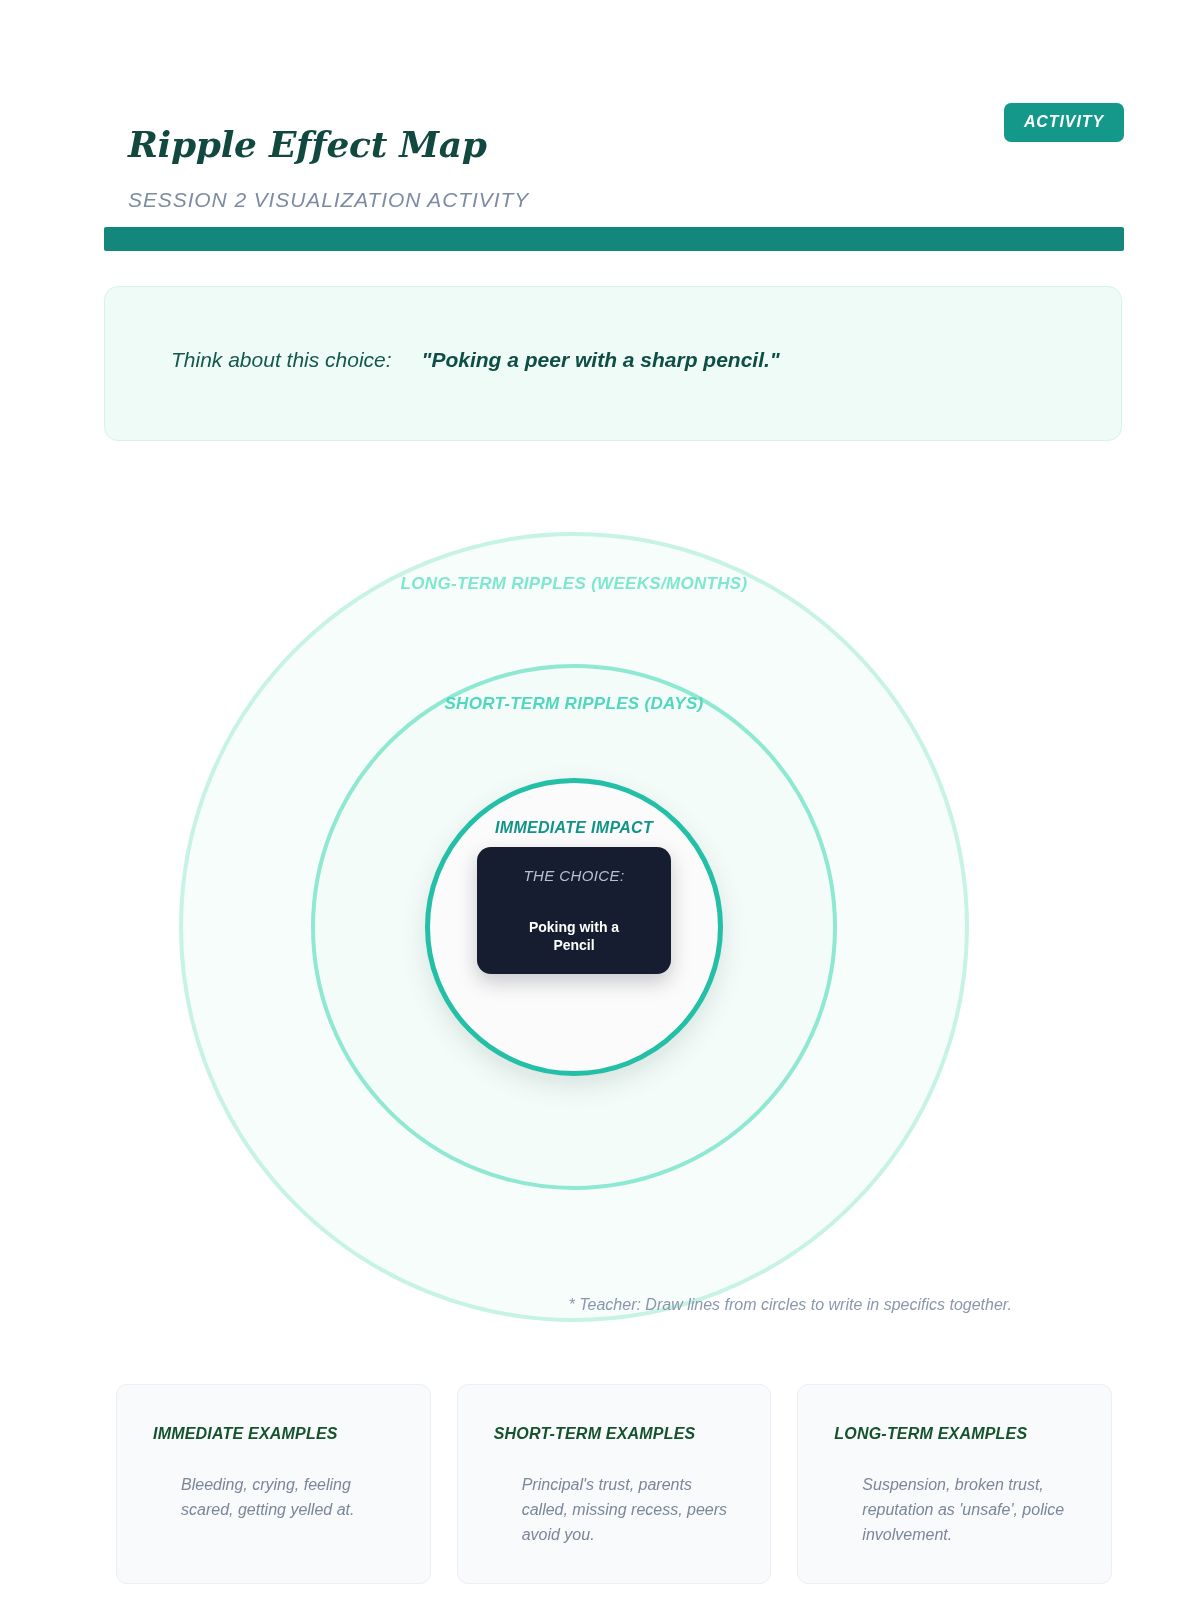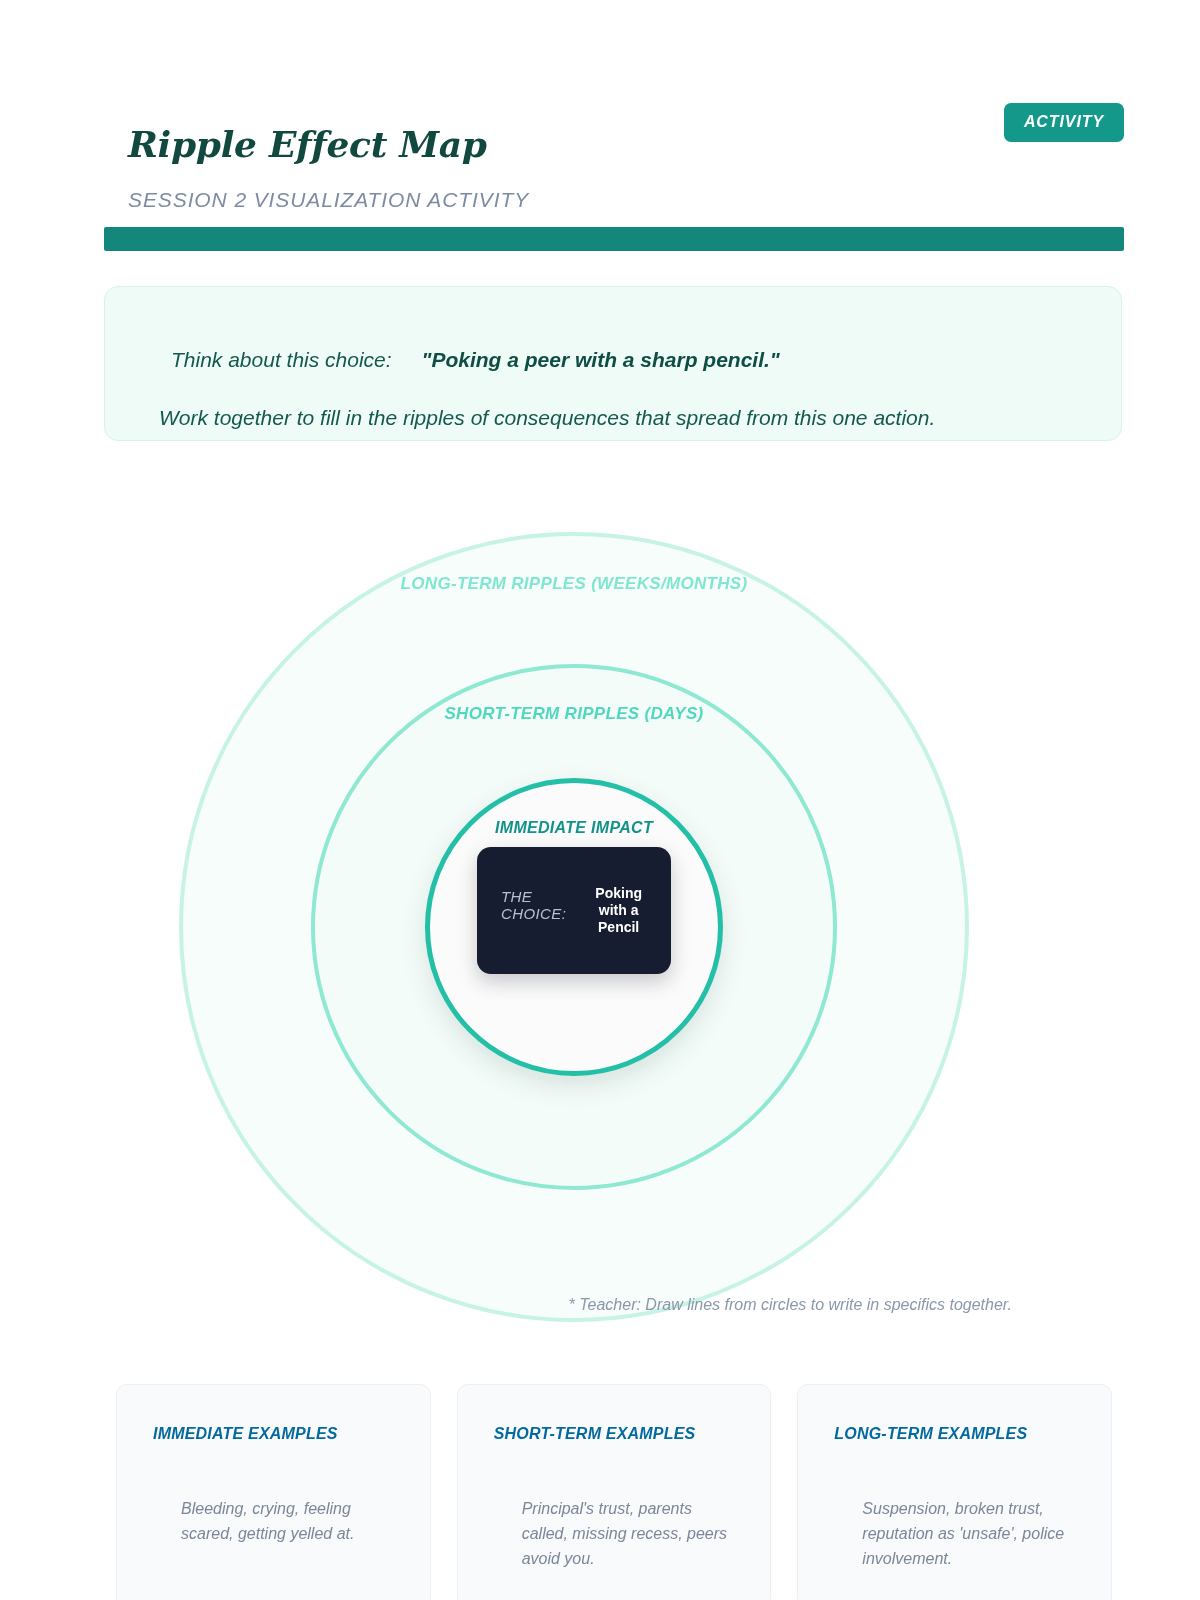--- a/index.html
+++ b/index.html
@@ -139,21 +139,21 @@
     font-style: italic;
     text-transform: uppercase;
   }
   .label-long {
     top: 68px;
     font-size: 17px;
     letter-spacing: 0.3px;
     color: #7fe6cf;
   }
   .label-short {
-    top: 198px;
+    top: 188px;
     font-size: 17px;
     letter-spacing: 0.3px;
     color: #4fd8bd;
   }
   .label-immediate {
     top: 313px;
     font-size: 16px;
     letter-spacing: 0.3px;
     color: #12938a;
   }
@@ -162,21 +162,21 @@
     position: absolute;
     left: 50%;
     margin-left: -97px;
     top: 353px;
     width: 194px;
     height: 127px;
     background: #161d30;
     border-radius: 14px;
     box-shadow: 0 8px 20px rgba(16,24,40,0.22);
     display: flex;
-    flex-direction: row;
+    flex-direction: column;
     align-items: center;
     justify-content: center;
   }
   .choice-kicker {
     font-style: italic;
     font-size: 15px;
     color: #b6c0d2;
     letter-spacing: 0.4px;
     margin-bottom: 11px;
   }
@@ -214,23 +214,23 @@
     background: #f8fafb;
     border: 1px solid #eceff3;
     border-radius: 11px;
     padding: 28px 24px 24px 24px;
   }
   .card-title {
     font-weight: bold;
     font-style: italic;
     font-size: 16px;
     letter-spacing: 0.2px;
-    color: #0369a1;
+    color: #14532d;
     text-transform: uppercase;
-    margin-bottom: 30px;
+    margin-bottom: 6px;
   }
   .card-body {
     font-style: italic;
     font-size: 16px;
     line-height: 1.55;
     color: #7b8799;
     margin-left: 28px;
   }
 </style>
 </head>
@@ -242,21 +242,20 @@
     <div class="title">Ripple Effect Map</div>
     <div class="subtitle">SESSION 2 VISUALIZATION ACTIVITY</div>
     <div class="badge">ACTIVITY</div>
   </div>
   <div class="rule"></div>
 
   <div class="prompt">
     <div class="prompt-line">
       <span>Think about this choice: </span><b>"Poking a peer with a sharp pencil."</b>
     </div>
-    <div class="prompt-line">Work together to fill in the ripples of consequences that spread from this one action.</div>
   </div>
 
   <div class="ripple-wrap">
 
     <div class="ring ring-outer"></div>
     <div class="ring ring-mid"></div>
     <div class="ring ring-inner"></div>
 
     <div class="ring-label label-long">LONG-TERM RIPPLES (WEEKS/MONTHS)</div>
     <div class="ring-label label-short">SHORT-TERM RIPPLES (DAYS)</div>

